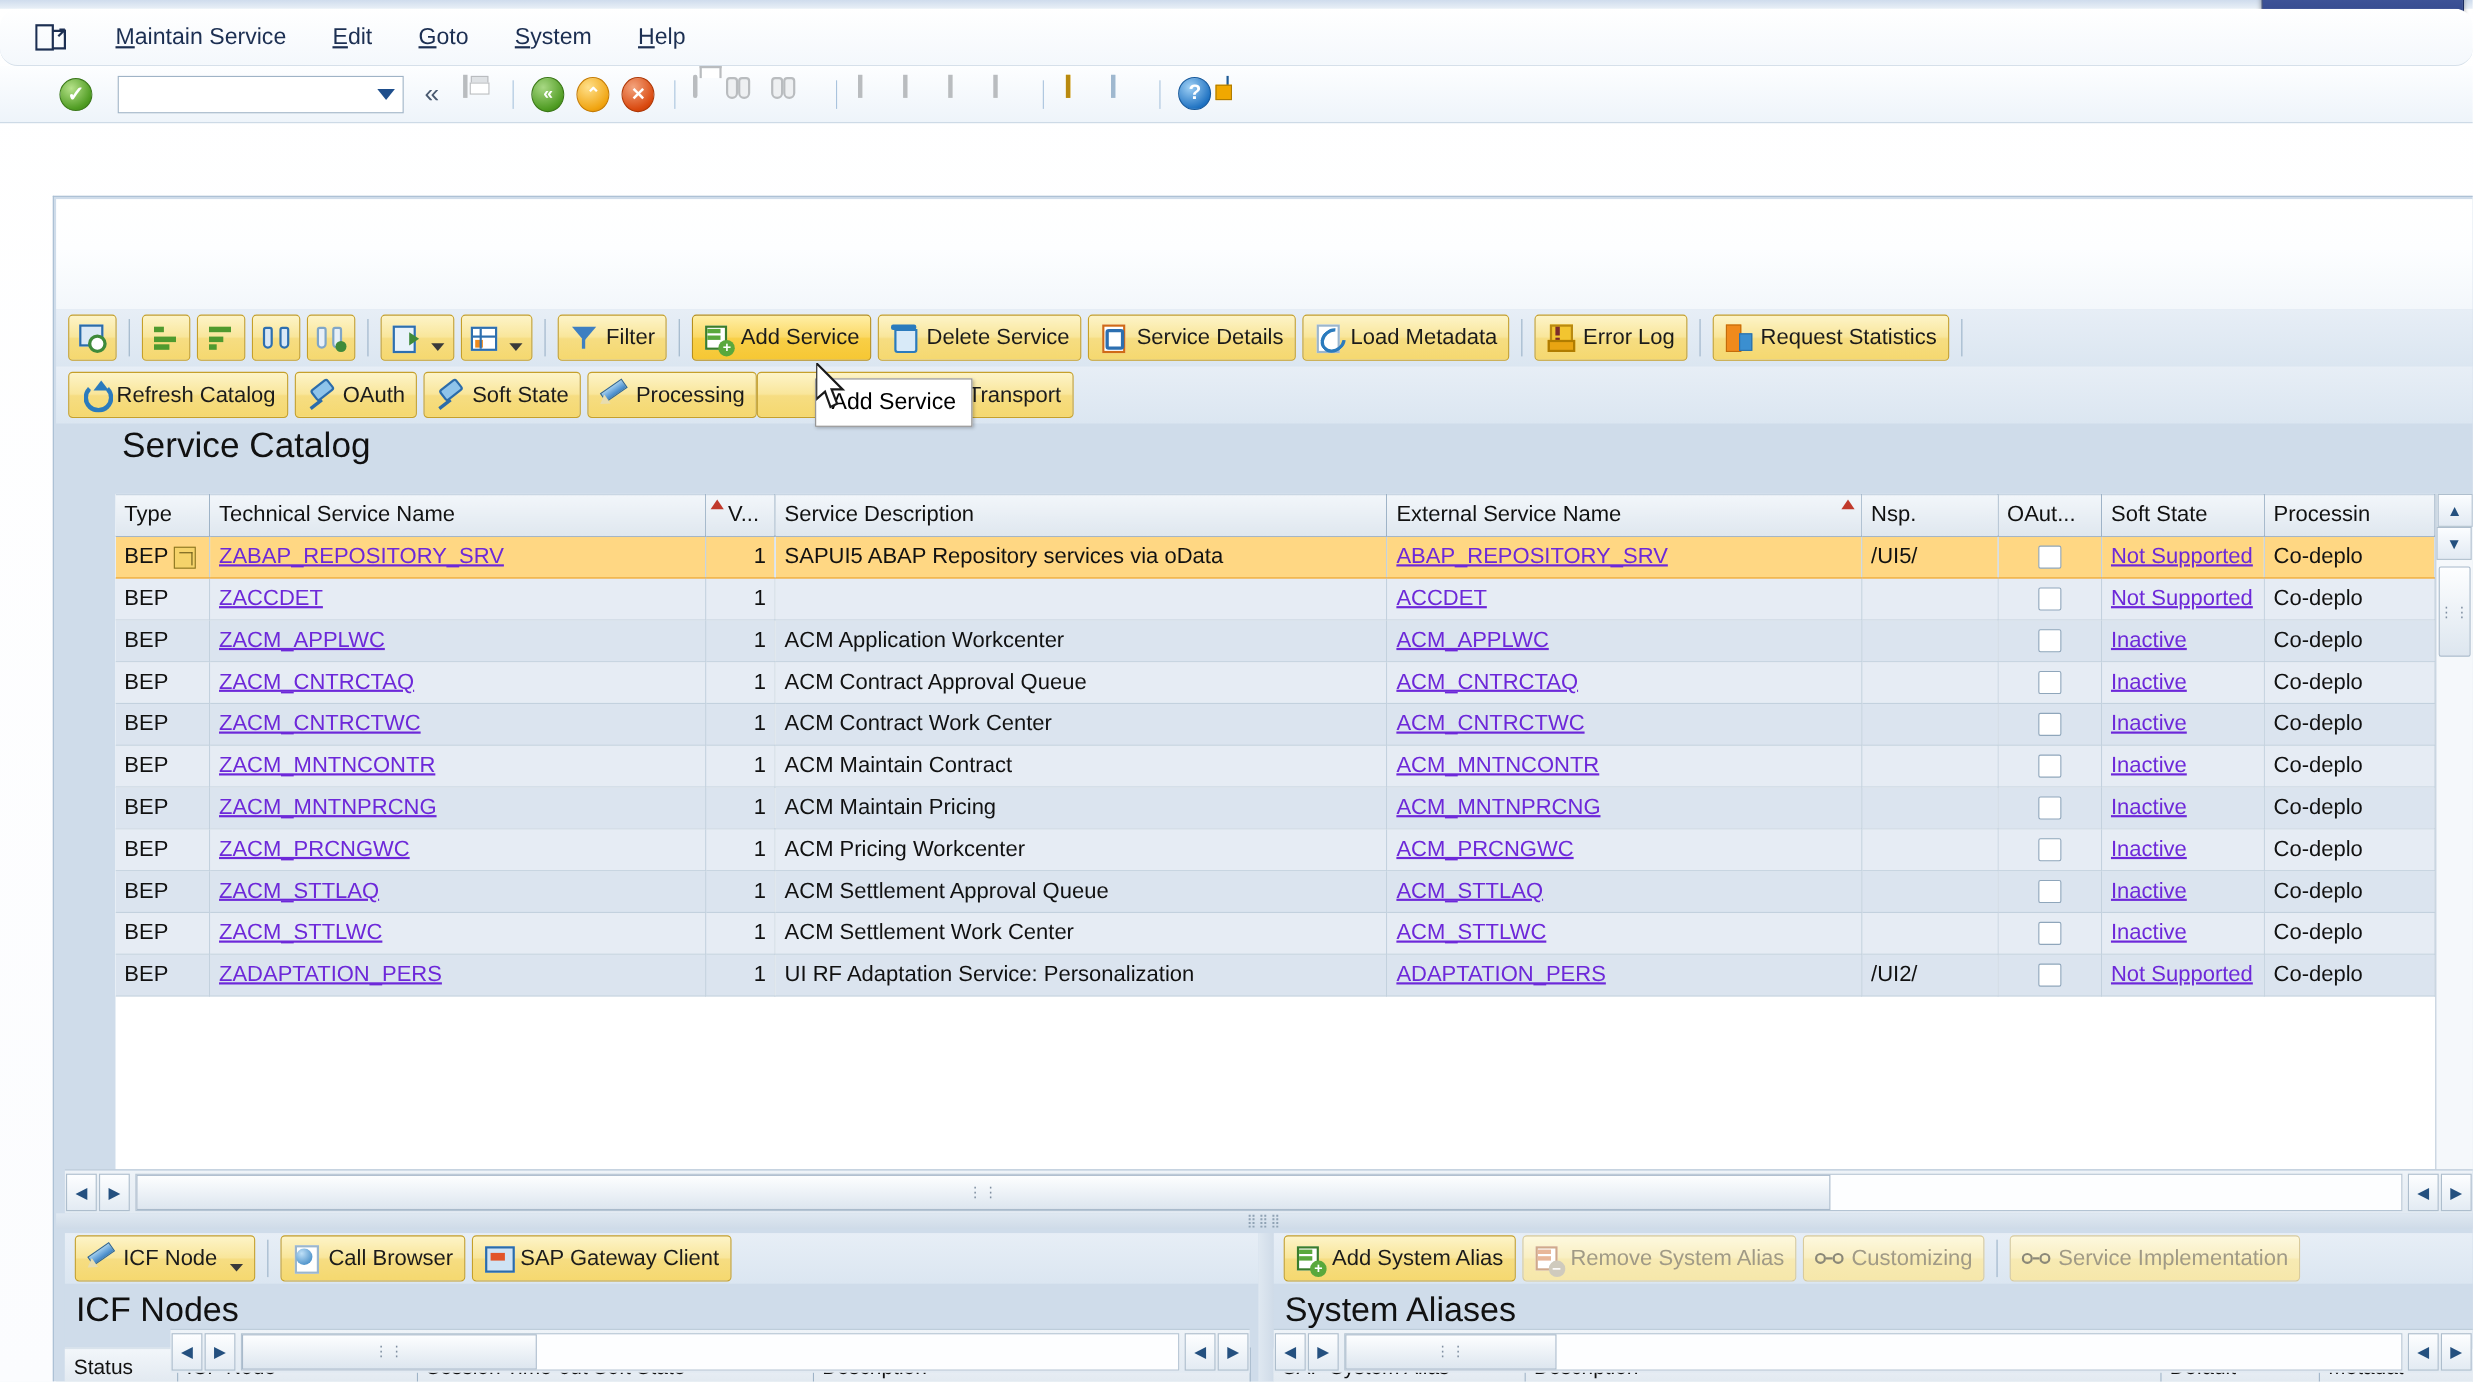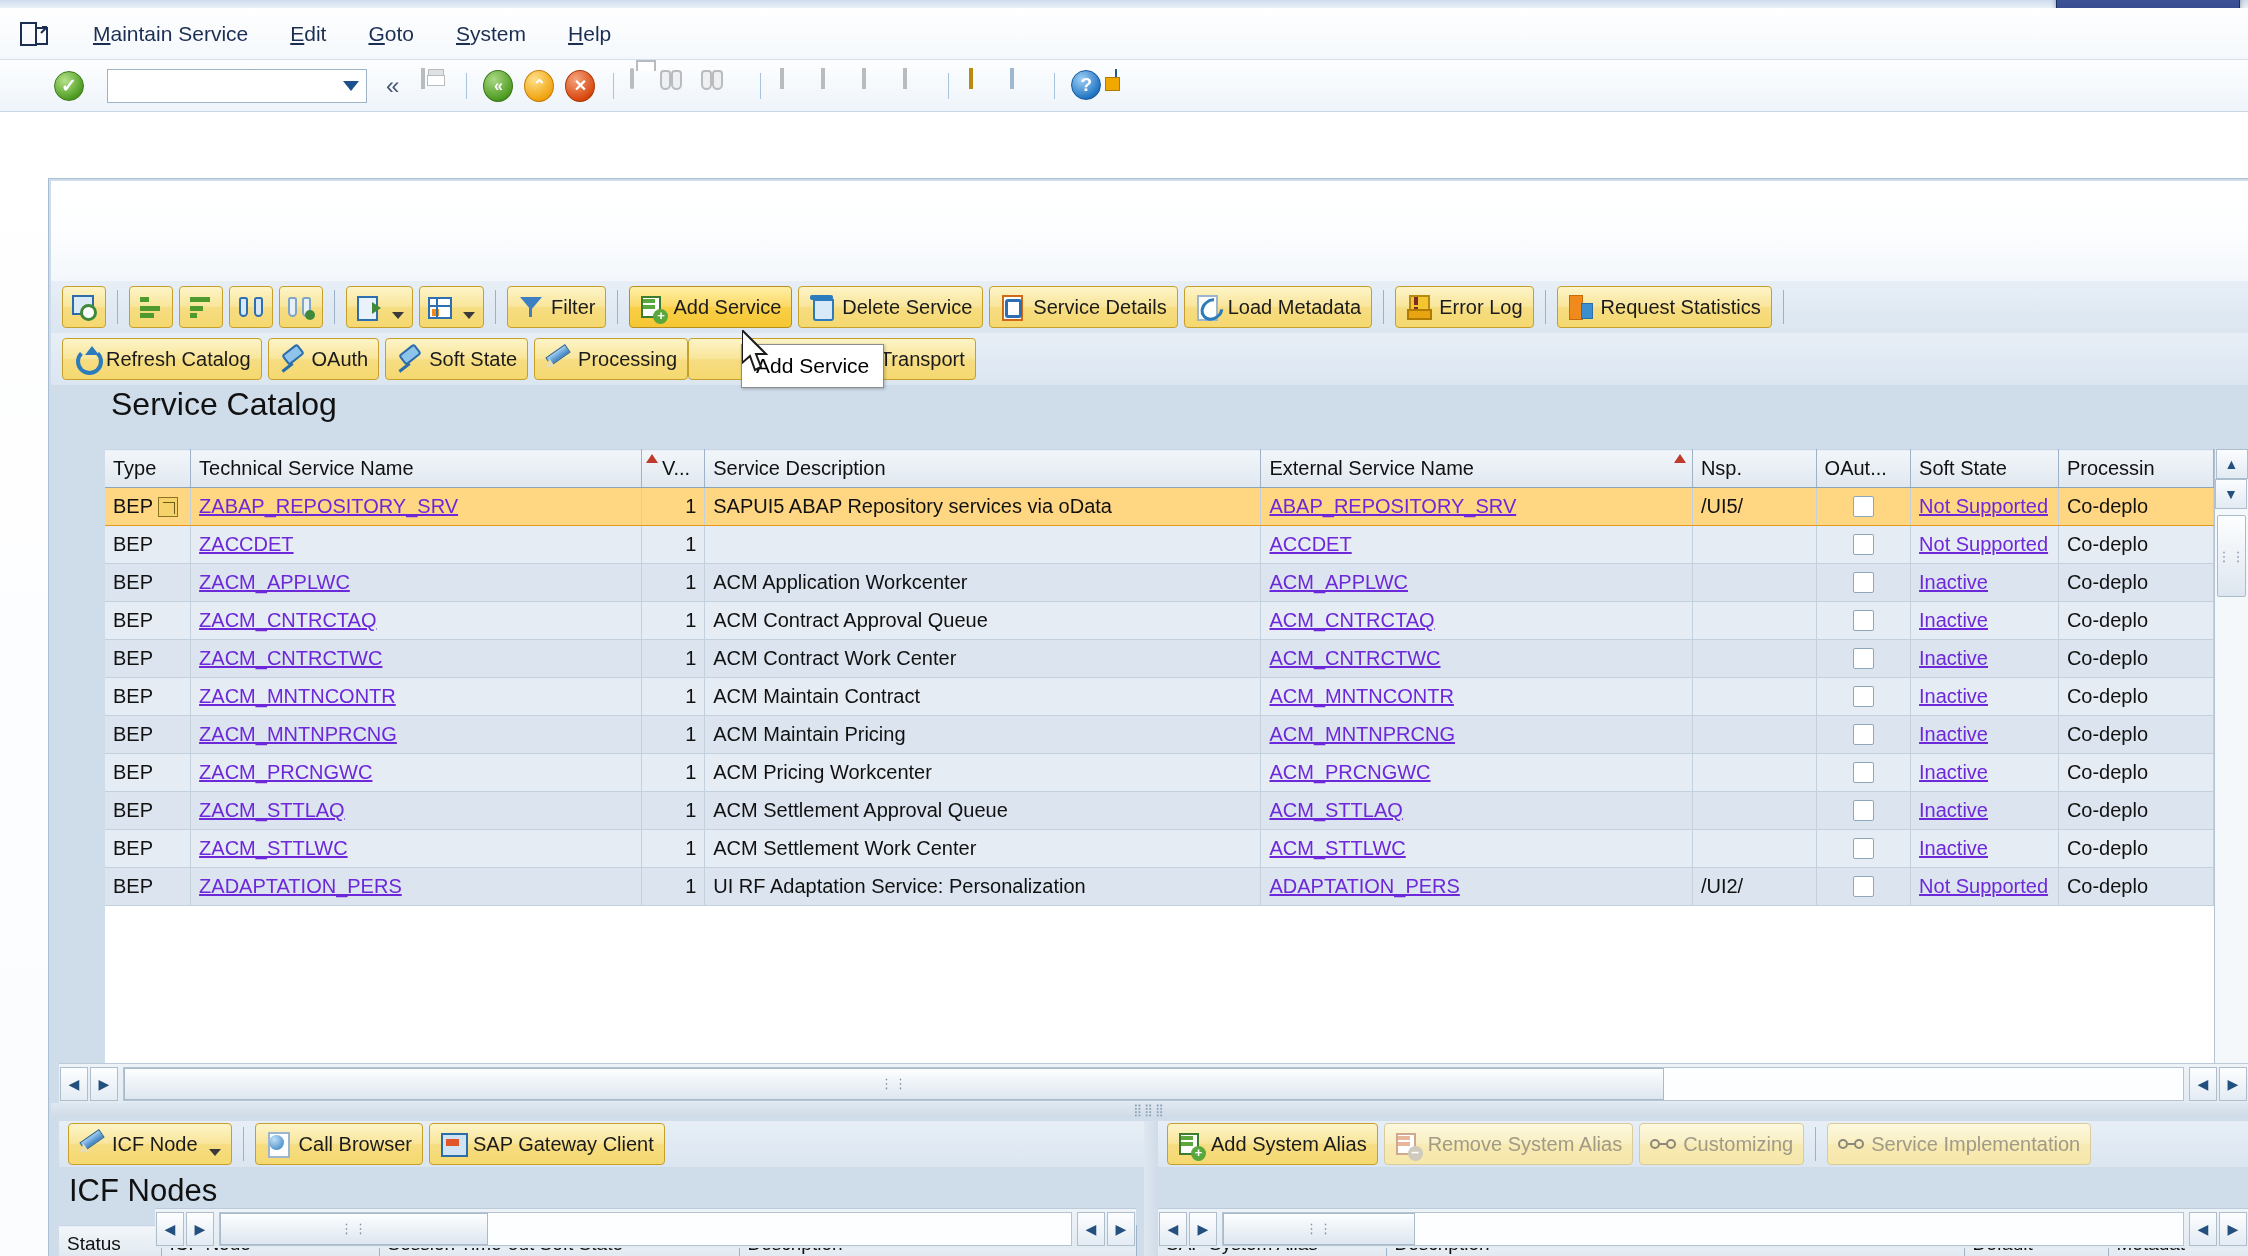--- a/index.html
+++ b/index.html
@@ -39,21 +39,21 @@
     color: #dde6ff; font-size: 17px; line-height: 1;
   }
   .winbtn .mn { width: 17px; height: 5px; background: #cfdcff; margin-top: 11px; }
   .winbtn .mx { width: 17px; height: 14px; border: 2px solid #cfdcff; border-top-width: 5px; }
 
   
   .menubar {
     position: absolute; top: 8px; left: 0; right: 0; height: 52px;
     background: linear-gradient(to bottom,#ffffff 0%, #f4f8fc 100%);
     border-bottom: 1px solid #d6e0ea;
-    display: flex; align-items: center; padding-left: 20px; gap: 0;
+    display: flex; align-items: center; padding-left: 32px; gap: 0; border-radius: 16px;
   }
   .menu-sysicon {
     width: 30px; height: 28px; margin-right: 22px;
     position: relative;
   }
   .menu-item {
     font-size: 21px; color: #1c2f52; padding: 4px 21px;
     text-decoration: none; cursor: default; white-space: nowrap;
   }
   .menu-item.u-first::first-letter { text-decoration: underline; }
@@ -813,20 +813,21 @@
             </div>
           <span class="sep-v"></span>
           <div class="btn disabled">
               <span class="gi gi-glasses">
                 <span class="l"></span>
                 <span class="r"></span>
               </span>
               <span class="lbl">Service Implementation</span>
             </div>
         </div>
+        <div class="pane-title">System Aliases</div>
         <div class="pane-body" style="position:absolute; left:0; right:0; top:104px; height:56px;">
           <table class="sgrid">
             <colgroup>
                 <col style="width:228px">
                 <col style="width:578px">
                 <col style="width:144px">
                 <col style="width:200px">
               </colgroup>
             <thead>
               <tr>

